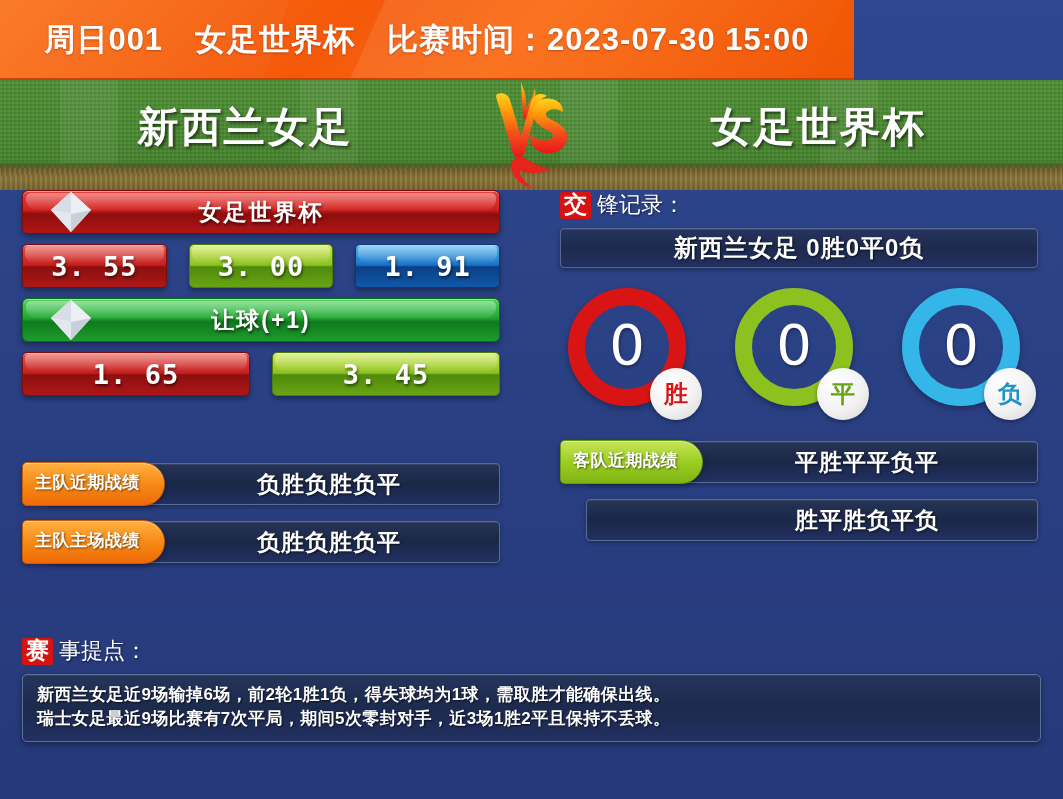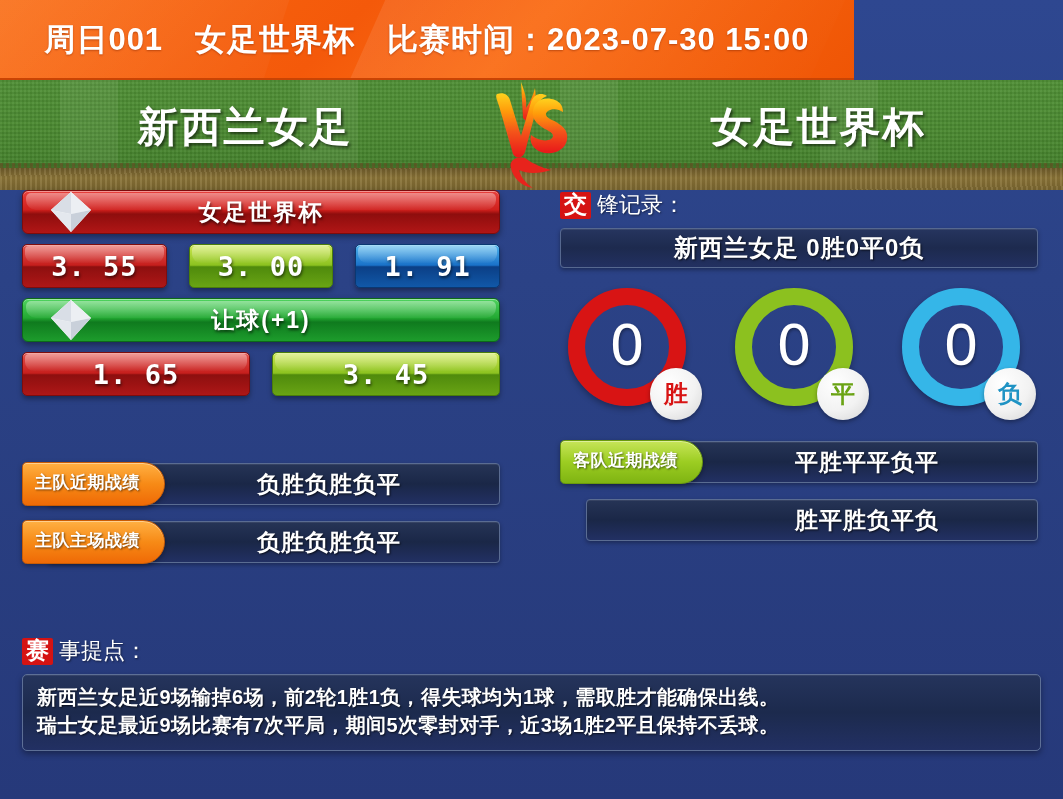--- a/index.html
+++ b/index.html
@@ -233,21 +233,21 @@
   .analysis { position: absolute; left: 22px; top: 636px; width: 1019px; }
   .analysis-box {
     margin-top: 7px;
     border-radius: 5px;
     background: linear-gradient(180deg, #25345c 0%, #1c2a4d 50%, #223063 100%);
     border: 1px solid #5d6f96;
     box-shadow: 0 3px 6px rgba(0,0,0,.35), inset 0 1px 0 rgba(255,255,255,.08);
     padding: 8px 14px 10px;
   }
   .analysis-line {
-    color: #ffffff; font-size: 20px; font-weight: bold;
+    color: #ffffff; font-size: 17px; font-weight: bold;
     line-height: 1.42; letter-spacing: .4px;
     text-shadow: 1px 1px 2px rgba(0,0,0,.7);
     white-space: nowrap;
   }
 </style>
 </head>
 <body>
 
 <div class="page">
 

